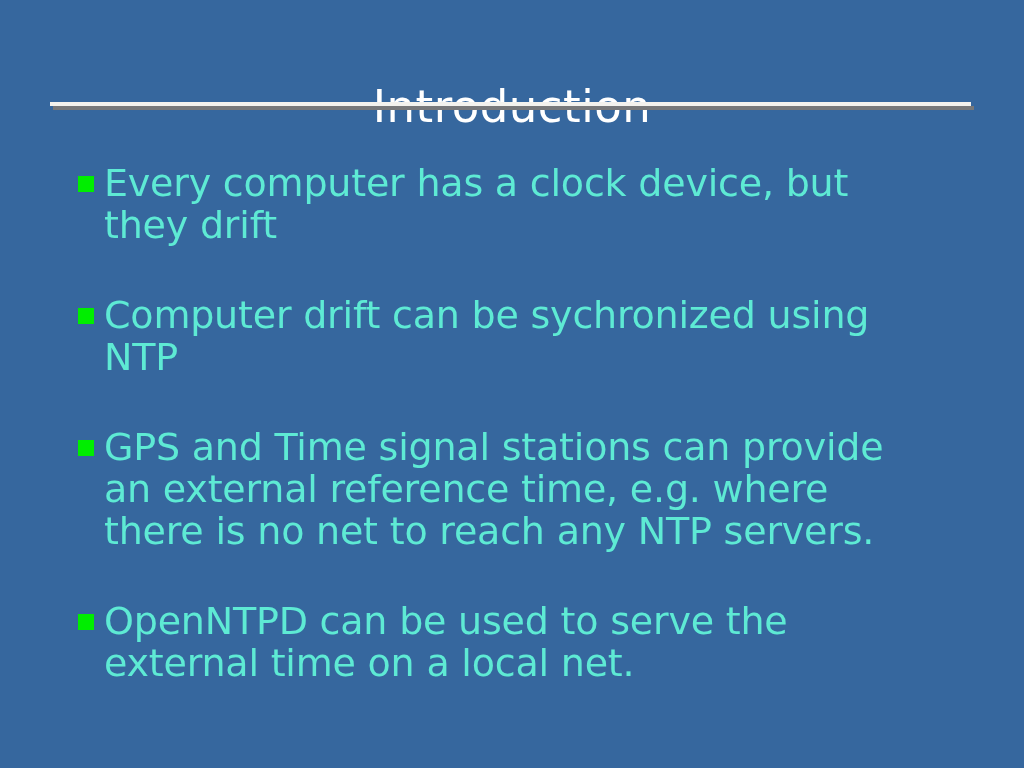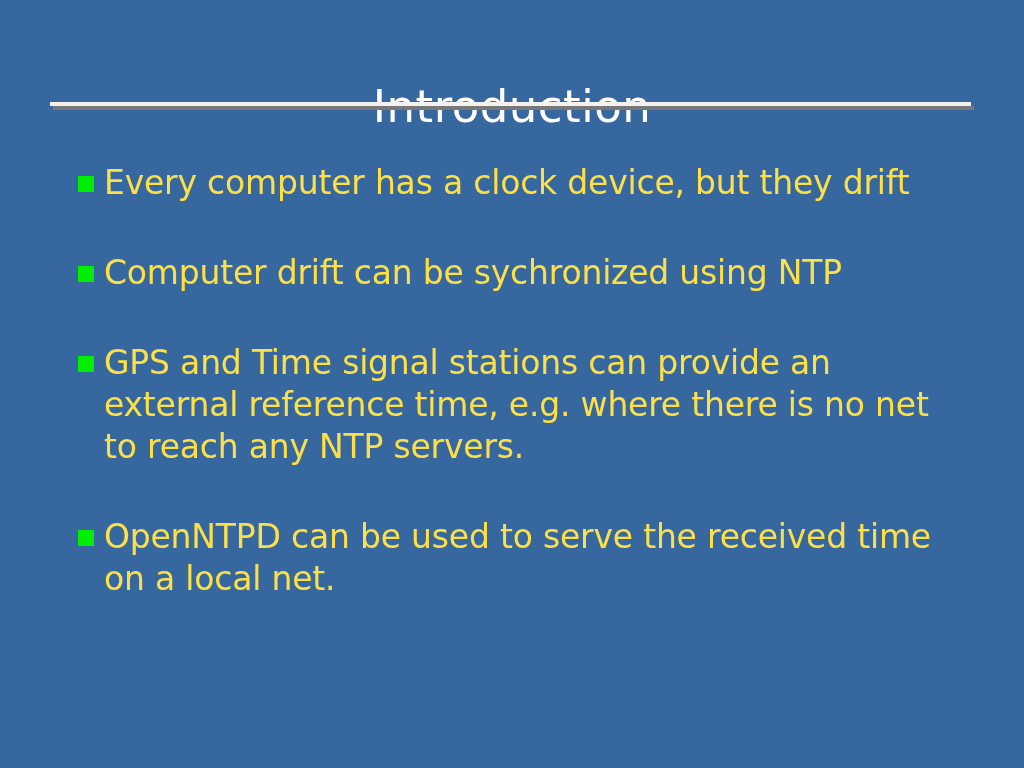--- a/index.html
+++ b/index.html
@@ -85,23 +85,23 @@
     position: absolute;
     left: 0;
     top: 14px;
     width: 16px;
     height: 16px;
     background: #00ee00;
   }
   .bullet-text {
     display: block;
     font-family: "DejaVu Sans", sans-serif;
-    font-size: 33px;
+    font-size: 38px;
     line-height: 42px;
-    color: #fde047;
+    color: #5eead4;
     letter-spacing: -0.2px;
     max-width: 840px;
   }
   
   .bullet-item.wrap-narrow .bullet-text {
     max-width: 826px;
   }
   .bullet-item.wrap-wide .bullet-text {
     max-width: 836px;
   }
@@ -132,18 +132,18 @@
       <span class="bullet-text">Computer drift can be sychronized using NTP</span>
     </div>
 
     <div class="bullet-item wrap-narrow">
       <span class="bullet-marker"></span>
       <span class="bullet-text">GPS and Time signal stations can provide an external reference time, e.g. where there is no net to reach any NTP servers.</span>
     </div>
 
     <div class="bullet-item wrap-wide">
       <span class="bullet-marker"></span>
-      <span class="bullet-text">OpenNTPD can be used to serve the received time on a local net.</span>
+      <span class="bullet-text">OpenNTPD can be used to serve the external time on a local net.</span>
     </div>
 
   </div>
 
 </div>
 
 </body></html>

